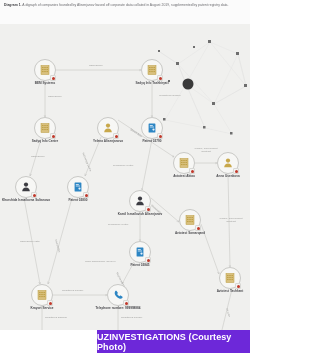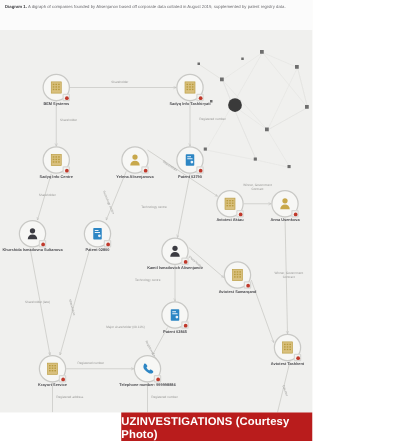--- a/index.html
+++ b/index.html
@@ -63,21 +63,21 @@
     font-size:2.5px;line-height:3px;
     color:#9a9a98;
     white-space:nowrap;
     transform-origin:0 0;
   }
   .elabel.two{white-space:normal;width:30px;text-align:center;}
 
   
   .watermark{
     position:absolute;left:97px;top:330px;
-    width:153px;height:23px;background:#b91c1c;
+    width:153px;height:23px;background:#6d28d9;
     display:flex;align-items:center;justify-content:center;
   }
   .watermark span{
     color:#fff;font-size:9px;font-weight:bold;letter-spacing:.1px;
     font-family:"Liberation Sans", sans-serif;
   }
   .wm-bottom{
     position:absolute;left:0;top:330px;width:97px;height:23px;background:#ffffff;
   }
 </style>

